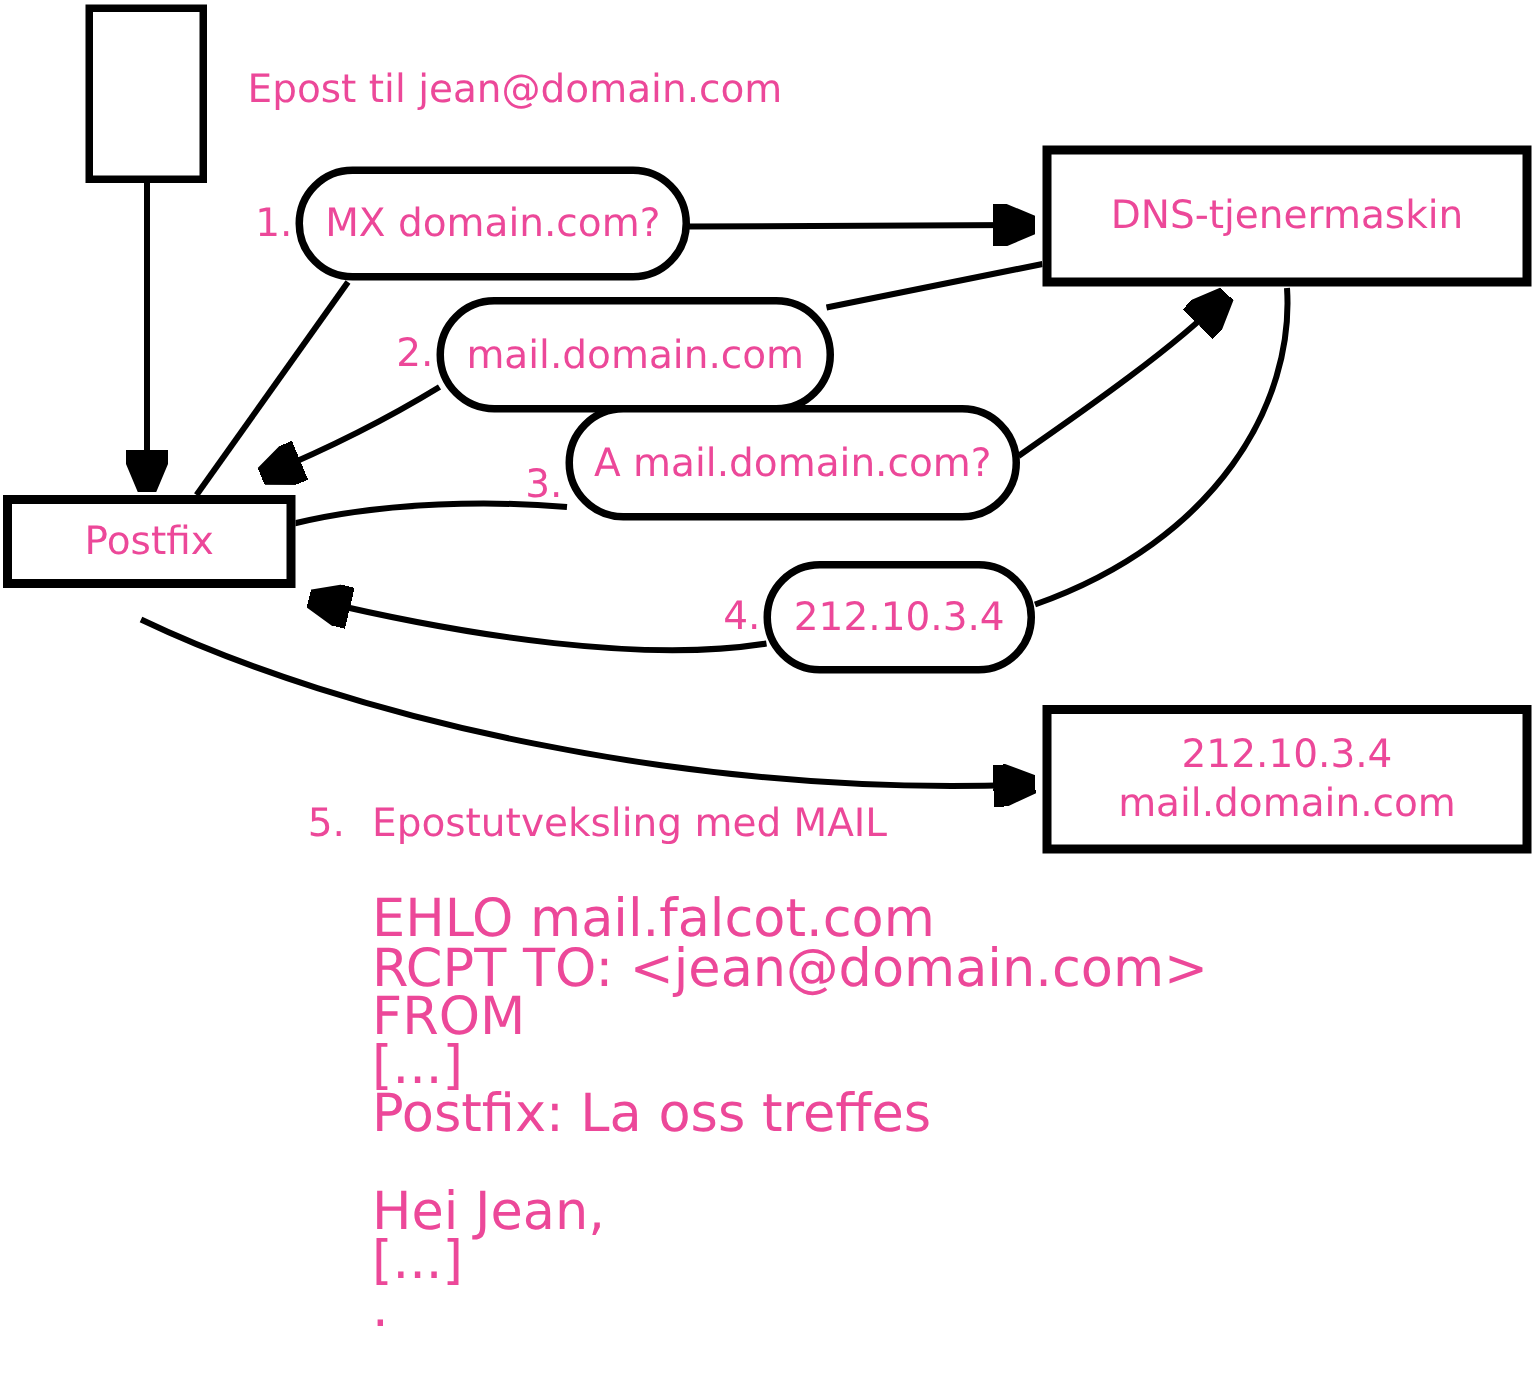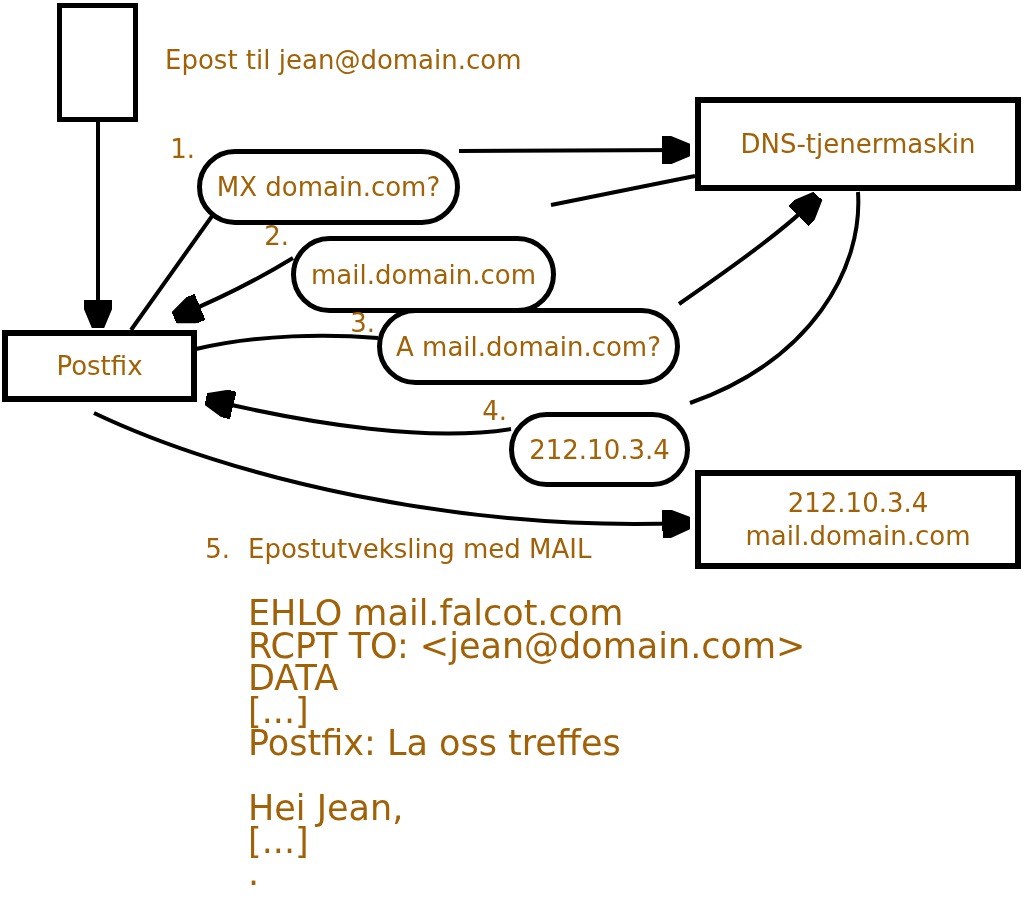--- a/index.html
+++ b/index.html
@@ -2,21 +2,21 @@
 <html><head>
 <meta charset="utf-8">
 <style>
   html, body { margin: 0; padding: 0; background: #ffffff; }
   .canvas {
     position: relative;
     width: 1024px;
     height: 919px;
     background: #ffffff;
     font-family: "DejaVu Sans", "Liberation Sans", sans-serif;
-    color: #a16207;
+    color: #ec4899;
     overflow: hidden;
   }
   .links {
     position: absolute;
     left: 0; top: 0;
     width: 1024px; height: 919px;
     z-index: 1;
   }
   .links path { fill: none; stroke: #000000; stroke-width: 4; }
   .node {
@@ -44,21 +44,20 @@
     position: absolute;
     box-sizing: border-box;
     border: 5px solid #000000;
     border-radius: 40px;
     background: #ffffff;
     display: flex;
     align-items: center;
     justify-content: center;
     font-size: 26px;
     z-index: 2;
-    margin-top: 38px;
   }
   .step-num {
     position: absolute;
     font-size: 26px;
     line-height: 32px;
     text-align: right;
     z-index: 3;
   }
   .note {
     position: absolute;
@@ -100,21 +99,21 @@
     <path d="M679,304 C725,272 785,230 815,199" marker-end="url(#arrow)"></path>
     <path d="M858,192 C863,268 812,360 690,403"></path>
     <path d="M511,429 C430,442 315,425 210,400" marker-end="url(#arrow)"></path>
     <path d="M94,413 C230,478 460,532 686,523" marker-end="url(#arrow)"></path>
   </svg>
 
   <div class="envelope" style="left:57px; top:3px; width:81px; height:119px;"></div>
 
   <div class="note" style="left:165px; top:44px;">Epost til jean@domain.com</div>
 
-  <div class="node" style="left:2px; top:330px; width:195px; height:72px;">
+  <div class="node" style="left:2px; top:330px; width:195px; height:62px;">
     <span>Postfix</span>
   </div>
 
   <div class="node" style="left:695px; top:97px; width:326px; height:94px;">
     <span>DNS-tjenermaskin</span>
   </div>
 
   <div class="node" style="left:695px; top:470px; width:326px; height:99px;">
     <span>212.10.3.4</span>
     <span>mail.domain.com</span>
@@ -139,21 +138,21 @@
   <div class="pill" style="left:509px; top:374px; width:181px; height:75px;">
     <span>212.10.3.4</span>
   </div>
 
   <span class="step-num" style="left:180px; top:533px; width:50px;">5.</span>
   <div class="note" style="left:248px; top:533px;">Epostutveksling med MAIL</div>
 
   <div class="smtp-block">
     <div class="smtp-line">EHLO mail.falcot.com</div>
     <div class="smtp-line">RCPT TO: &lt;jean@domain.com&gt;</div>
-    <div class="smtp-line">DATA</div>
+    <div class="smtp-line">FROM</div>
     <div class="smtp-line">[...]</div>
     <div class="smtp-line">Postfix: La oss treffes</div>
     <div class="smtp-line"></div>
     <div class="smtp-line">Hei Jean,</div>
     <div class="smtp-line">[...]</div>
     <div class="smtp-line">.</div>
   </div>
 
 </div>
 

